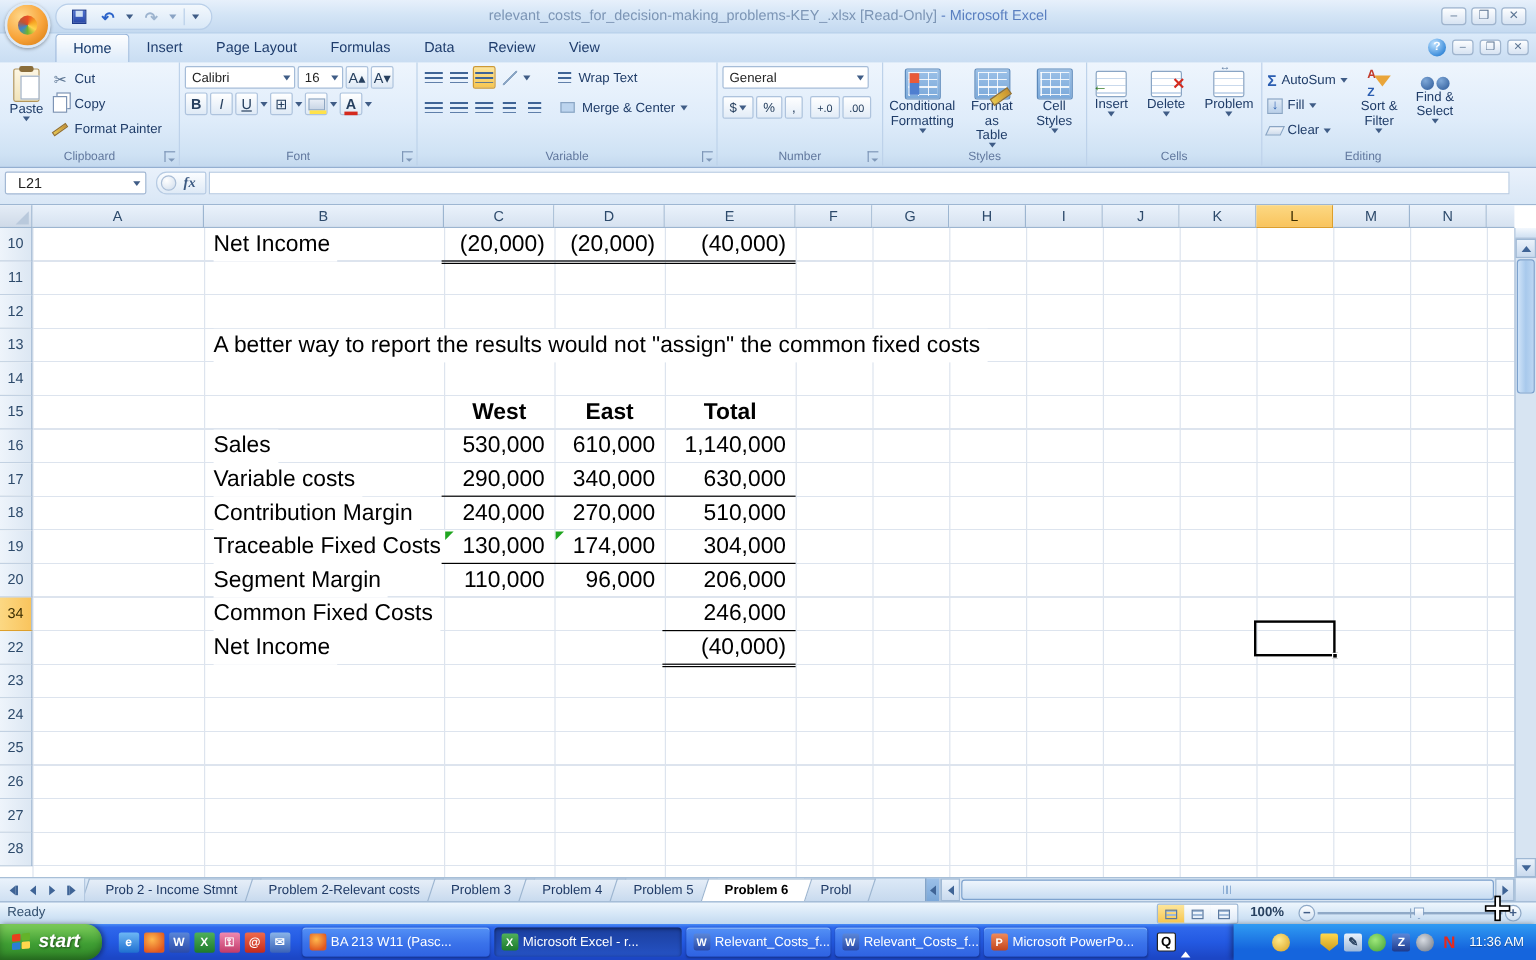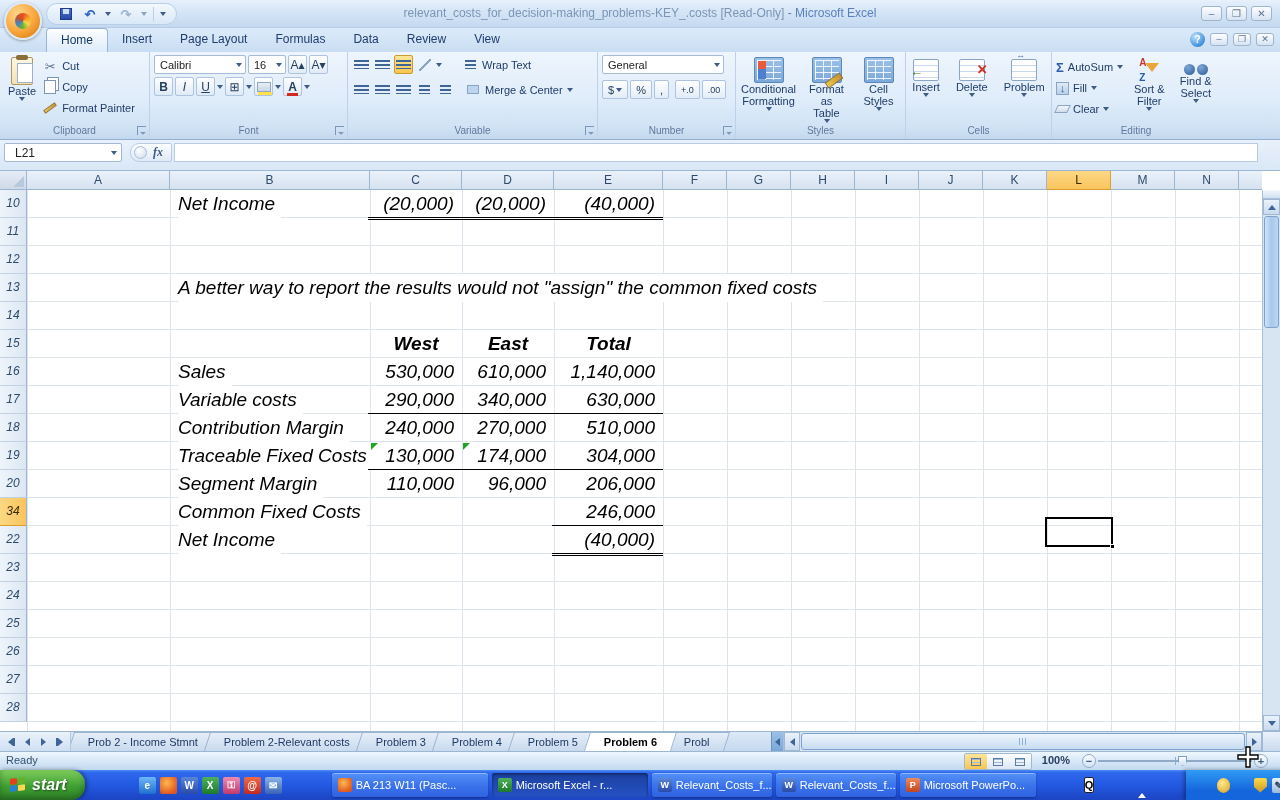--- a/index.html
+++ b/index.html
@@ -143,21 +143,21 @@
     background-image:
       repeating-linear-gradient(to bottom, transparent 0, transparent 27px, #dde4ee 27px, #dde4ee 28px),
       linear-gradient(#dde4ee,#dde4ee), linear-gradient(#dde4ee,#dde4ee), linear-gradient(#dde4ee,#dde4ee),
       linear-gradient(#dde4ee,#dde4ee), linear-gradient(#dde4ee,#dde4ee), linear-gradient(#dde4ee,#dde4ee),
       linear-gradient(#dde4ee,#dde4ee), linear-gradient(#dde4ee,#dde4ee), linear-gradient(#dde4ee,#dde4ee),
       linear-gradient(#dde4ee,#dde4ee), linear-gradient(#dde4ee,#dde4ee), linear-gradient(#dde4ee,#dde4ee),
       linear-gradient(#dde4ee,#dde4ee), linear-gradient(#dde4ee,#dde4ee), linear-gradient(#dde4ee,#dde4ee);
     background-size:100% 100%, 1px 100%,1px 100%,1px 100%,1px 100%,1px 100%,1px 100%,1px 100%,1px 100%,1px 100%,1px 100%,1px 100%,1px 100%,1px 100%,1px 100%,1px 100%;
     background-position:0 0, 27px 0, 170px 0, 370px 0, 462px 0, 554px 0, 663px 0, 727px 0, 791px 0, 855px 0, 919px 0, 983px 0, 1047px 0, 1111px 0, 1175px 0, 1239px 0;
     background-repeat:no-repeat; }
-  .row { position:relative; height:28px; font-size:19px; color:#000;font-style:italic; }
+  .row { position:relative; height:28px; font-size:19px; color:#000; }
   .rh { position:absolute; left:0; top:0; width:27px; height:28px; background:linear-gradient(90deg,#eef4fb,#dce7f3);
     border-right:1px solid #9cb5d0; border-bottom:1px solid #c2d1e2; font-size:12px; color:#2d4a6b; text-align:center; line-height:27px; }
   .rh.selrow { background:linear-gradient(90deg,#fcd883,#f9c45d); border-bottom:1px solid #dd9f2b; color:#3a2c00; }
   .cb { position:absolute; left:178px; top:0; height:28px; line-height:27px; white-space:nowrap; background:#fff; padding-right:6px; }
   .cc { position:absolute; left:370px; width:84px; top:0; height:28px; line-height:27px; text-align:right; }
   .cd { position:absolute; left:462px; width:84px; top:0; height:28px; line-height:27px; text-align:right; }
   .ce { position:absolute; left:554px; width:101px; top:0; height:28px; line-height:27px; text-align:right; }
   .hdr .cc,.hdr .cd { text-align:center; font-weight:bold; width:92px; }
   .hdr .ce { text-align:center; font-weight:bold; width:109px; }
   .u1cde { position:absolute; left:368px; width:295px; bottom:0; height:0; border-bottom:1px solid #000; }
@@ -213,21 +213,21 @@
   .sl-track { position:absolute; left:16px; right:16px; top:6px; height:2px; background:#8fa9c7; }
   .sl-mid { position:absolute; left:50%; top:3px; width:1px; height:8px; background:#8fa9c7; }
   .sl-minus,.sl-plus { position:absolute; top:0; width:14px; height:14px; border-radius:50%;
     background:linear-gradient(#fdfeff,#d3e2f2); border:1px solid #8fa9c7; text-align:center; line-height:12px; font-weight:bold; color:#3f5c86; font-size:11px; }
   .sl-minus { left:0; } .sl-plus { right:0; }
   .sl-thumb { position:absolute; left:96px; top:2px; width:9px; height:10px; background:linear-gradient(#fdfeff,#cfdff2);
     border:1px solid #7d9cc2; clip-path:polygon(0 0,100% 0,100% 60%,50% 100%,0 60%); }
 
   
   .taskbar { position:absolute; left:0; top:770px; width:1280px; height:30px;
-    background:linear-gradient(#4a8cf5 0%, #2f68ec 9%, #2359e2 50%, #1c46c5 95%); display:flex; align-items:center;gap:40px; }
+    background:linear-gradient(#4a8cf5 0%, #2f68ec 9%, #2359e2 50%, #1c46c5 95%); display:flex; align-items:center; }
   .startbtn { height:30px; padding:0 18px 0 10px; display:flex; align-items:center; gap:6px;
     background:linear-gradient(#8ed86a,#4aא0 60%); background:linear-gradient(#7fce5b,#3f9e33 55%,#2f8527); border-radius:0 14px 14px 0;
     box-shadow:inset 0 -3px 6px rgba(0,0,0,.25), 2px 0 4px rgba(0,0,0,.4); }
   .startbtn .lbl { color:#fff; font-weight:bold; font-style:italic; font-size:16px; text-shadow:1px 1px 2px rgba(0,0,0,.5); }
   .flag { }
   .xpflag { width:16px; height:14px; display:grid; grid-template-columns:7px 7px; grid-template-rows:6px 6px; gap:1px; transform:skewY(-6deg); }
   .xpflag i { border-radius:1px; }
   .xpflag i:nth-child(1){ background:#e8401c; } .xpflag i:nth-child(2){ background:#63b32a; }
   .xpflag i:nth-child(3){ background:#2a7fd4; } .xpflag i:nth-child(4){ background:#ffd74d; }
   .qlaunch { display:flex; gap:4px; margin:0 10px 0 14px; }
@@ -265,21 +265,21 @@
           <span class="icn-undo">↶</span>
         </span>
         <span class="dd"></span>
       <span class="qbtn">
           <span class="icn-redo">↷</span>
         </span>
         <span class="dd lite"></span>
       <span class="qat-sep"></span>
       <span class="dd"></span>
     </div>
-    <div class="title-text"><span>relevant_costs_for_decision-making_problems-KEY_.costs  [Read-Only] </span><span class="app">- Microsoft Excel</span></div>
+    <div class="title-text"><span>relevant_costs_for_decision-making_problems-KEY_.xlsx  [Read-Only] </span><span class="app">- Microsoft Excel</span></div>
     <div class="win-ctrl">
       <span class="wbtn">–</span>
       <span class="wbtn">❐</span>
       <span class="wbtn">✕</span>
     </div>
   </div>
   <div class="orb">
       <span class="orb-logo"></span>
     </div>
 

